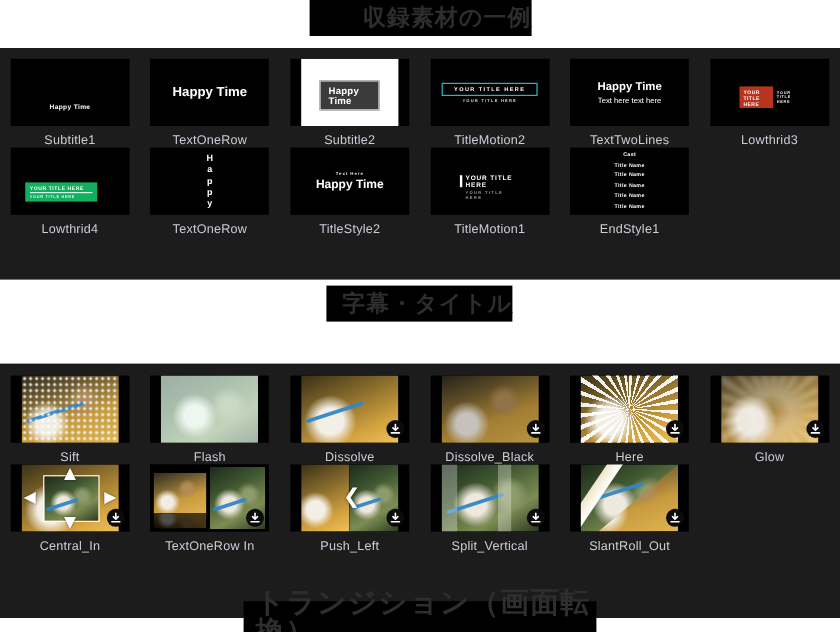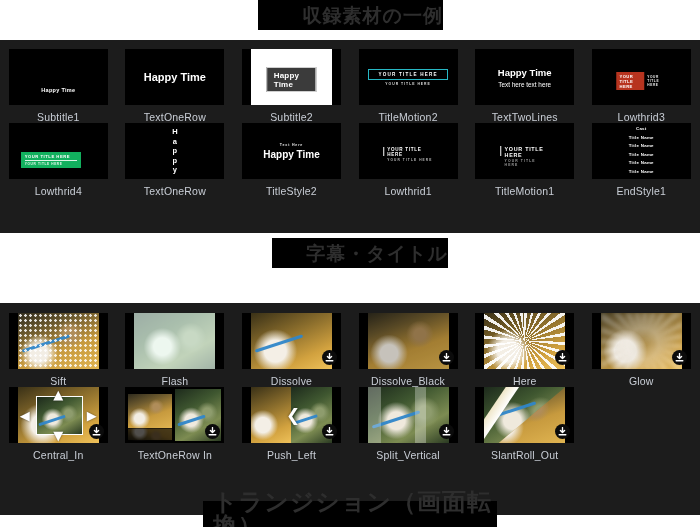--- a/index.html
+++ b/index.html
@@ -14,21 +14,21 @@
   .banner{
     position:absolute;background:#000000;display:flex;align-items:center;
     justify-content:flex-end;
     text-decoration:underline;
   }
   .banner span{
     color:#2e2e2e;font-size:19px;font-weight:700;letter-spacing:1px;
     font-family:"DejaVu Sans","Liberation Sans",sans-serif;line-height:1;
   }
   #banner-top{left:258px;top:0px;width:185px;height:30px;}
-  #banner-mid{left:272px;top:238px;width:176px;height:30px;}
+  #banner-mid{left:272px;top:238px;width:155px;height:30px;}
   #banner-bot{left:203px;top:501px;width:294px;height:26px;}
   #banner-bot span{font-size:24px;margin-left:10px;}
 
   
   .panel{position:absolute;left:0;width:700px;background:#1c1c1c;}
   #panel-titles{top:40px;height:193px;}
   #panel-trans{top:303px;height:212px;}
 
   
   .grid{display:flex;flex-wrap:wrap;padding:0;}
@@ -234,32 +234,20 @@
       <div class="cell">
         <div class="thumb">
           <div class="tart">
             <div class="ts2a">Text Here</div>
             <div class="ts2b">Happy Time</div>
           </div>
         </div>
         <div class="caption">TitleStyle2</div>
       </div>
 
-      <div class="cell">
-        <div class="thumb">
-          <div class="lw1">
-            <div class="bar"></div>
-            <div>
-              <div class="l1">YOUR TITLE HERE</div>
-              <div class="l2">YOUR TITLE HERE</div>
-            </div>
-          </div>
-        </div>
-        <div class="caption">Lowthrid1</div>
-      </div>
 
       <div class="cell">
         <div class="thumb">
           <div class="tm1">
             <div class="bar"></div>
             <div>
               <div class="l1">YOUR TITLE HERE</div>
               <div class="l2">YOUR TITLE HERE</div>
             </div>
           </div>

